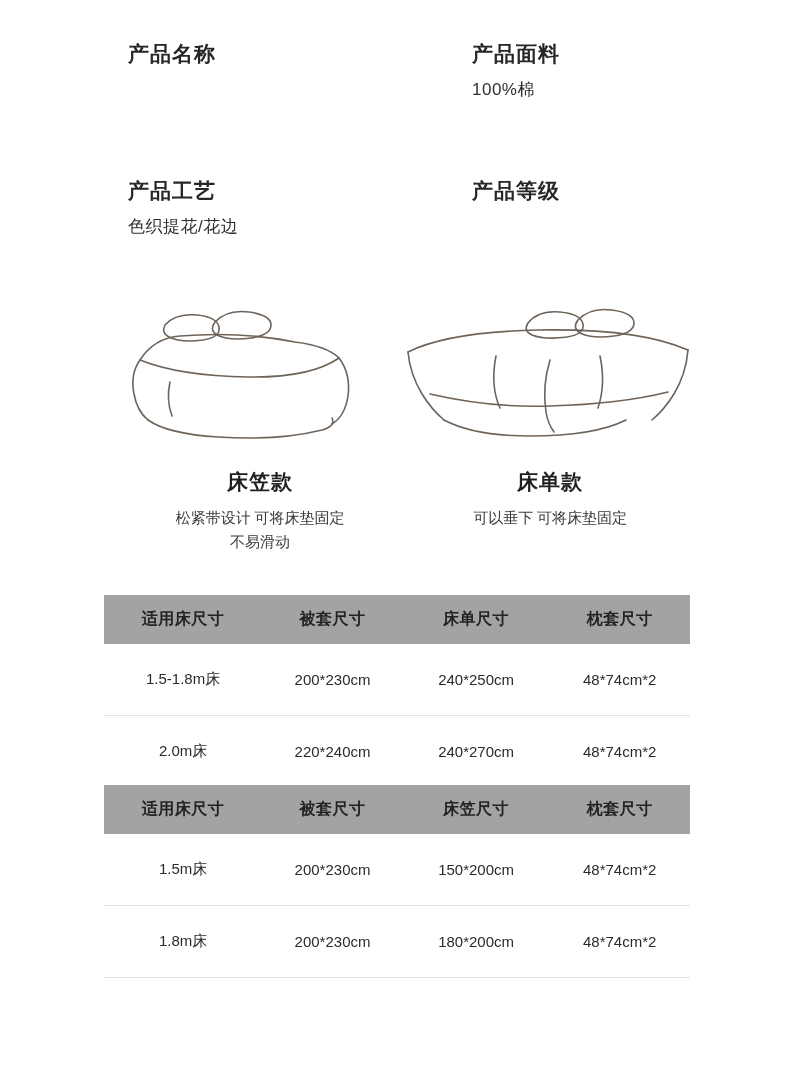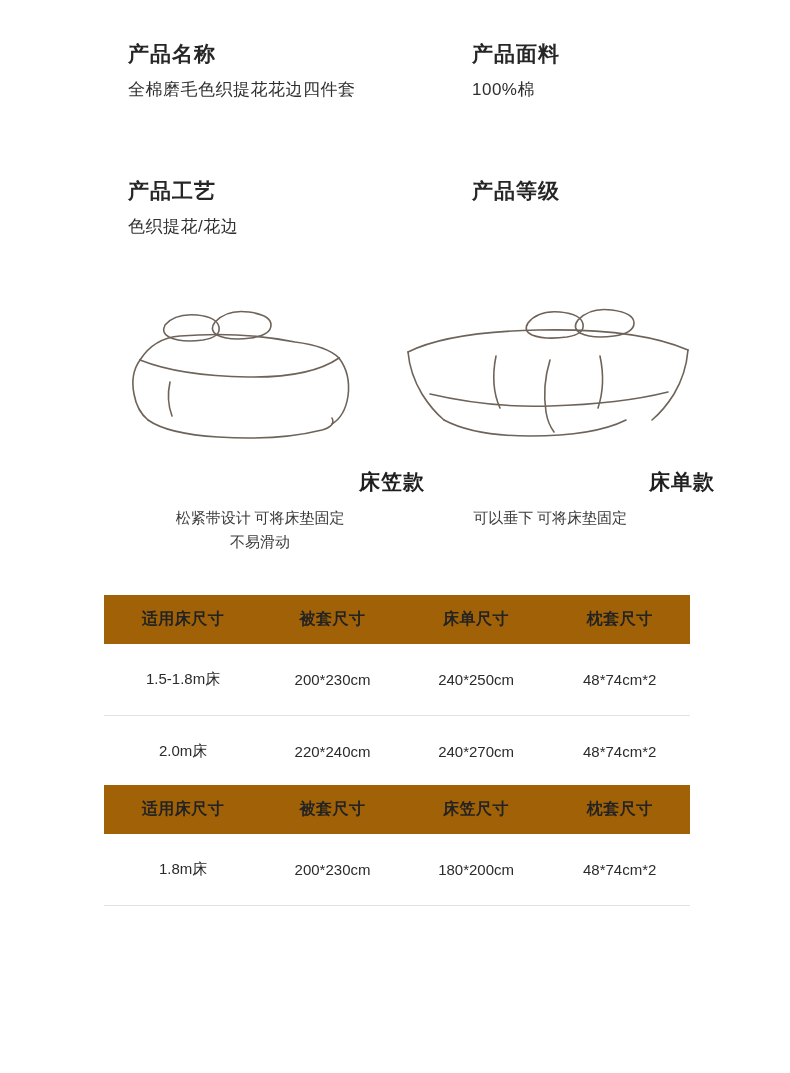--- a/index.html
+++ b/index.html
@@ -70,21 +70,20 @@
   .illus svg {
     display: block;
     margin: 0 auto;
   }
   .illus-caption {
     font-size: 21px;
     font-weight: bold;
     color: #1f1f1f;
     margin-top: 8px;
     letter-spacing: 1px;
-    text-align: right;
   }
   .illus-sub {
     font-size: 15px;
     color: #3a3a3a;
     margin-top: 10px;
     line-height: 1.6;
     font-family: Liberation Serif, serif;
   }
 
   
@@ -95,21 +94,21 @@
   }
   .table-wrap.t1 { top: 595px; }
   .table-wrap.t2 { top: 785px; }
 
   table.size-table {
     border-collapse: collapse;
     width: 100%;
     table-layout: fixed;
   }
   table.size-table thead tr {
-    background: #a16207;
+    background: #a3a3a3;
   }
   table.size-table th {
     font-size: 16px;
     font-weight: bold;
     color: #232323;
     padding: 14px 0;
     text-align: center;
     letter-spacing: 0.5px;
     border: none;
   }
@@ -131,21 +130,20 @@
 </head>
 <body>
 
 <div class="page">
 
   <div class="specs">
 
     <div class="spec-row">
       <div class="spec-col">
         <div class="spec-title">产品名称</div>
-        <div class="spec-value">全棉磨毛色织提花花边四件套</div>
       </div>
       <div class="spec-col second">
         <div class="spec-title">产品面料</div>
         <div class="spec-value">100%棉</div>
       </div>
     </div>
 
     <div class="spec-row" style="margin-top:76px;">
       <div class="spec-col">
         <div class="spec-title">产品工艺</div>
@@ -259,20 +257,26 @@
       <thead>
         <tr>
           <th>适用床尺寸</th>
           <th>被套尺寸</th>
           <th>床笠尺寸</th>
           <th>枕套尺寸</th>
         </tr>
       </thead>
       <tbody>
         <tr>
+          <td>1.5m床</td>
+          <td>200*230cm</td>
+          <td>150*200cm</td>
+          <td>48*74cm*2</td>
+        </tr>
+        <tr>
           <td>1.8m床</td>
           <td>200*230cm</td>
           <td>180*200cm</td>
           <td>48*74cm*2</td>
         </tr>
       </tbody>
     </table>
   </div>
 
 </div>

